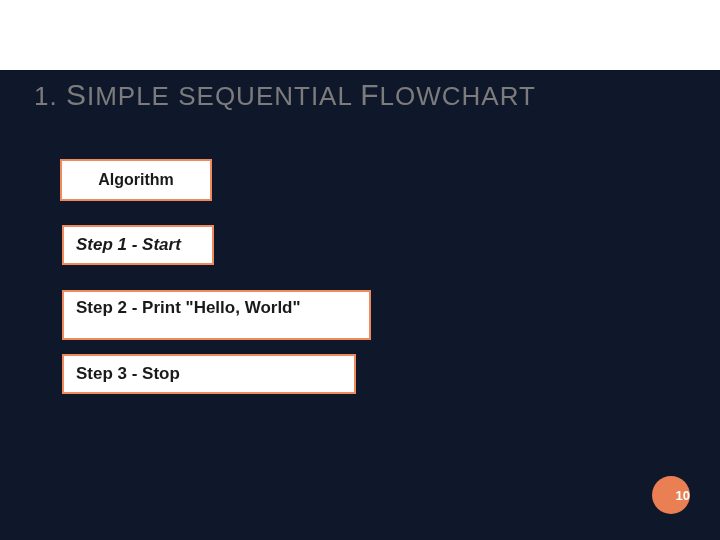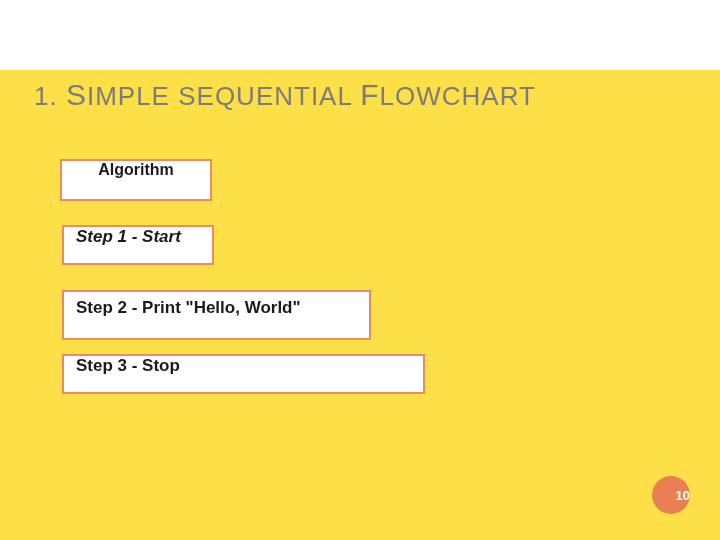--- a/index.html
+++ b/index.html
@@ -1,21 +1,21 @@
 <!DOCTYPE html>
 <html><head>
 <meta charset="utf-8">
 <style>
   * { box-sizing: border-box; margin: 0; padding: 0; }
   html, body { width: 720px; height: 540px; background: #f2e2da; font-family: Arial, Helvetica, sans-serif; }
   .slide {
     position: relative;
     width: 720px;
     height: 540px;
-    background: #fde047;
+    background: #0f172a;
     overflow: hidden;
   }
   .topbar {
     position: absolute;
     top: 0; left: 0;
     width: 100%;
     height: 70px;
     background: #ffffff;
   }
   .title {
@@ -28,21 +28,21 @@
     font-weight: 400;
   }
   .title .big1 { font-size: 30px; }
   .box {
     position: absolute;
     background: #ffffff;
     border: 2px solid #ef8a5d;
     color: #1a1a1a;
     font-weight: 700;
     display: flex;
-    align-items: flex-start;
+    align-items: center;
     padding: 0 12px;
   }
   .box.header {
     top: 159px; left: 60px;
     width: 152px; height: 42px;
     justify-content: center;
     font-size: 16px;
     padding: 0;
   }
   .box.step1 {
@@ -55,21 +55,21 @@
     top: 290px; left: 62px;
     width: 309px; height: 50px;
     font-size: 17px;
     align-items: flex-start;
     padding-top: 6px;
     line-height: 20px;
     overflow: hidden;
   }
   .box.step3 {
     top: 354px; left: 62px;
-    width: 363px; height: 40px;
+    width: 294px; height: 40px;
     font-size: 17px;
   }
   .pagebadge {
     position: absolute;
     right: 30px;
     bottom: 26px;
     width: 38px; height: 38px;
     border-radius: 50%;
     background: #e97f52;
     color: #ffffff;

